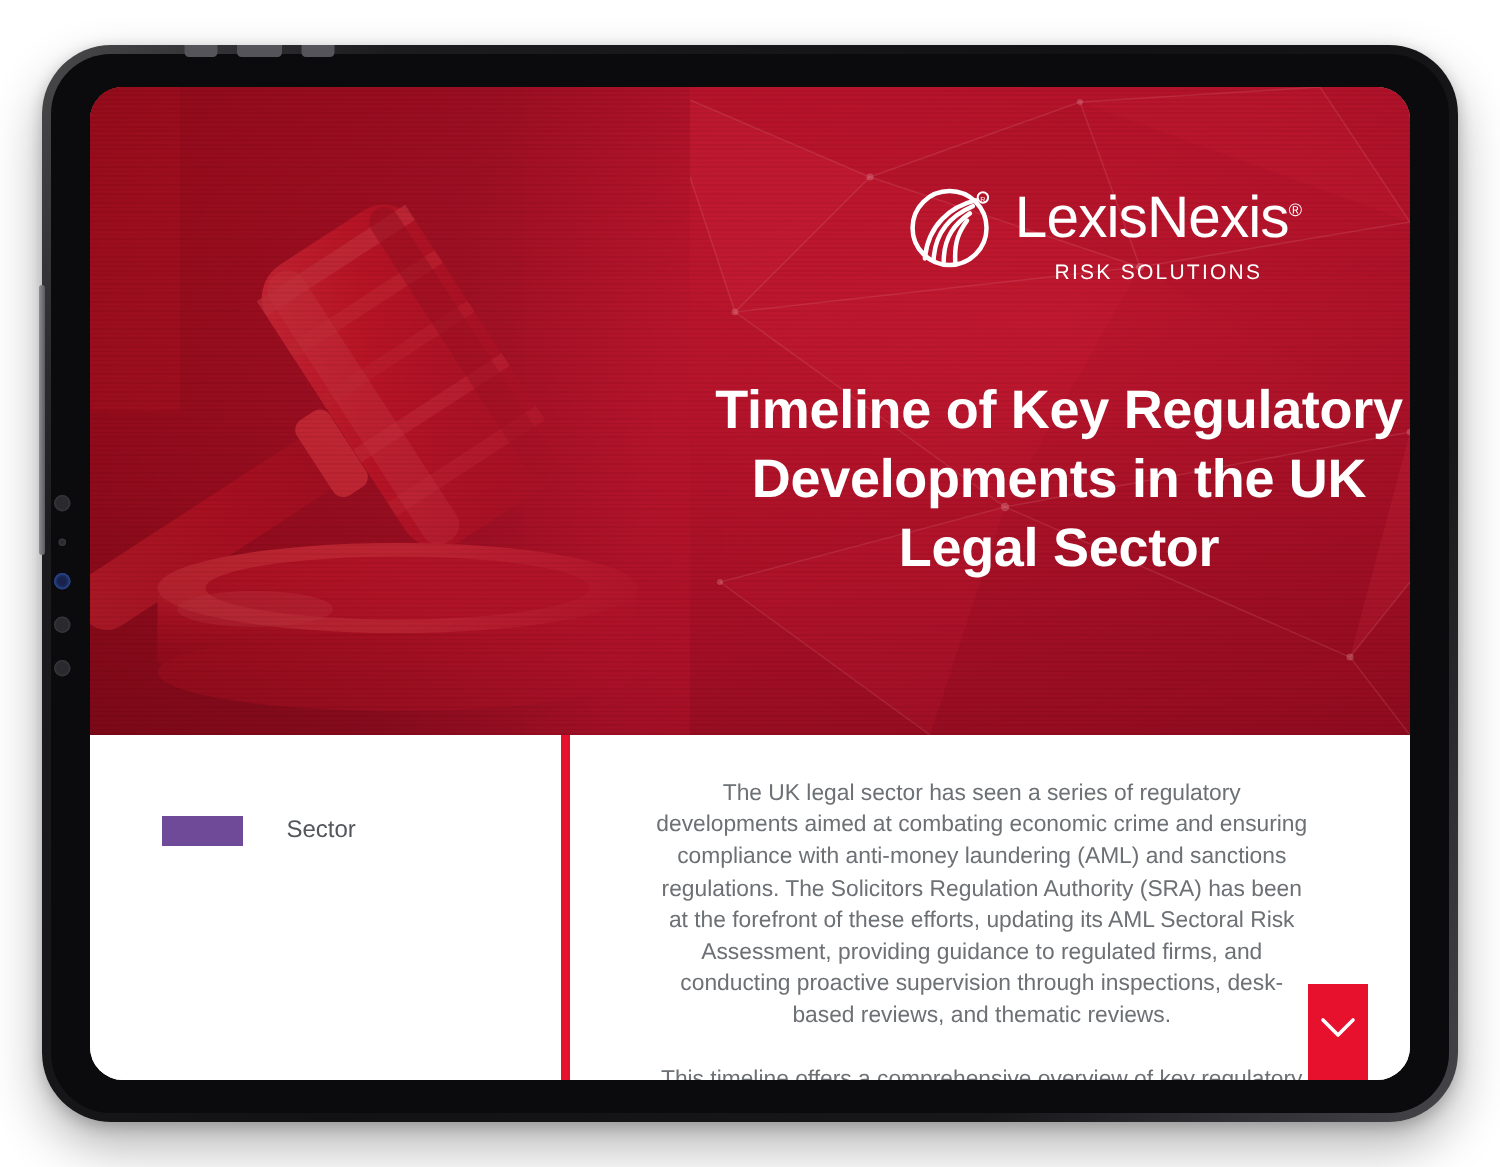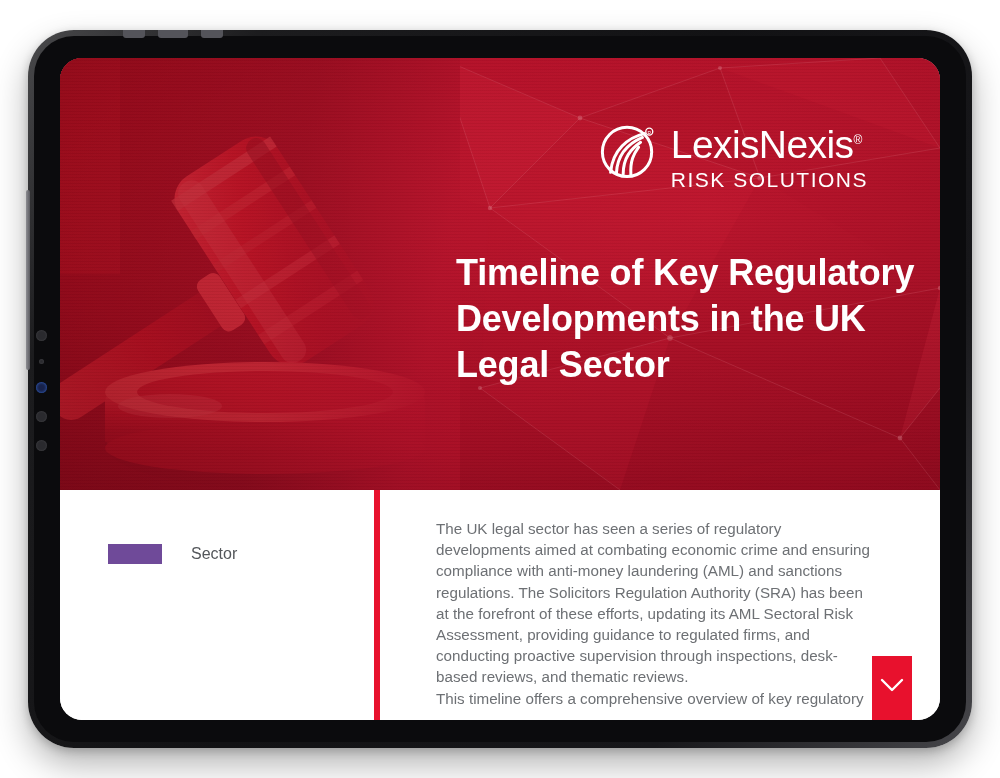--- a/index.html
+++ b/index.html
@@ -10,20 +10,21 @@
     height: 778px;
     overflow: hidden;
     font-family: "Liberation Sans", sans-serif;
   }
 
   #stage {
     position: relative;
     width: 1000px;
     height: 778px;
     background: #ffffff;
+    text-align: center;
   }
 
   
   .device {
     position: absolute;
     left: 28px;
     top: 30px;
     width: 944px;
     height: 718px;
     border-radius: 46px;
@@ -154,21 +155,21 @@
     letter-spacing: -0.6px;
     white-space: nowrap;
     position: relative;
   }
   .logo-reg {
     font-size: 12px;
     vertical-align: super;
     letter-spacing: 0;
   }
   .logo-sub {
-    font-size: 21px;
+    font-size: 14px;
     line-height: 24px;
     letter-spacing: 1.5px;
     font-weight: 400;
     margin-top: 3px;
     white-space: nowrap;
   }
 
   
   .hero-title {
     position: absolute;
@@ -227,21 +228,21 @@
     position: relative;
   }
   .body-para {
     font-size: 15.2px;
     line-height: 21.2px;
     color: #6d7074;
     margin: 0;
     max-width: 437px;
     font-weight: 400;
   }
-  .body-para + .body-para { }
+  .body-para + .body-para { margin-top: 21px; }
 
   
   .scroll-tab {
     position: absolute;
     right: 28px;
     bottom: -10px;
     width: 40px;
     height: 74px;
     background: #e8112d;
     display: flex;

